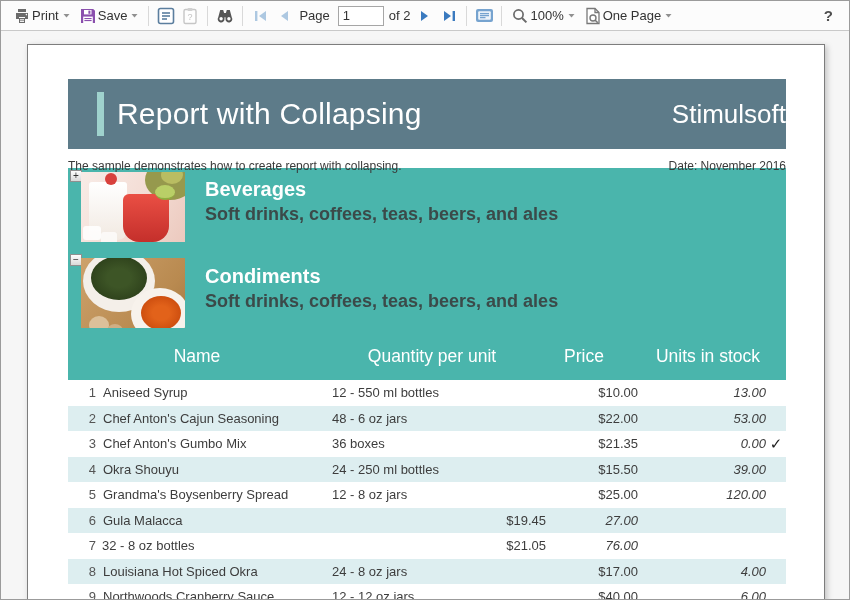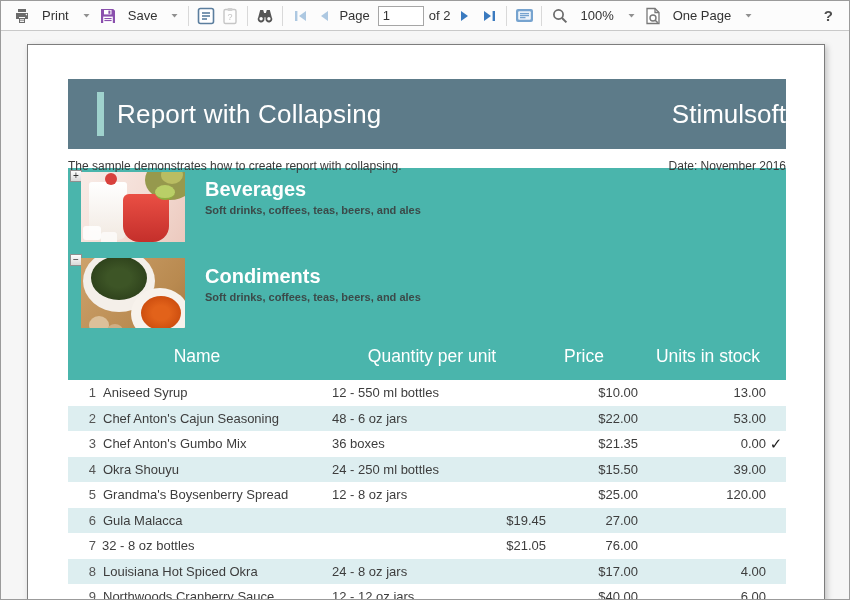--- a/index.html
+++ b/index.html
@@ -3,54 +3,54 @@
 <meta charset="utf-8">
 <style>
   * { margin:0; padding:0; box-sizing:border-box; }
   body { font-family:"Liberation Sans", sans-serif; background:#fff; }
   .screen { position:relative; width:850px; height:600px; border:1px solid #9b9b9b; overflow:hidden; background:#fff; }
 
   
   .toolbar { position:absolute; top:0; left:0; right:0; height:30px; background:#fcfcfc;
              border-bottom:1px solid #c9c9c9; display:flex; align-items:center; padding:0 8px;
              font-size:13px; color:#333; }
-  .tbtn { display:flex; align-items:center; gap:12px; padding:3px 5px; border-radius:2px; cursor:pointer; }
+  .tbtn { display:flex; align-items:center; gap:2px; padding:3px 5px; border-radius:2px; cursor:pointer; }
   .icon-btn { display:flex; align-items:center; justify-content:center; width:24px; height:24px; cursor:pointer; border-radius:2px; }
   .sep { width:1px; height:20px; background:#d9d9d9; margin:0 5px; flex:none; }
   .caret { margin-left:2px; }
   .disabled { opacity:.95; }
   .page-input { width:46px; height:20px; border:1px solid #a6a6a6; font-size:13px; padding:0 4px;
                 font-family:"Liberation Sans", sans-serif; color:#333; margin:0 2px 0 5px; }
   .lbl { margin:0 3px; }
   .help { margin-left:auto; margin-right:8px; font-weight:bold; font-size:15px; color:#4f4f4f; cursor:pointer; }
 
   
   .viewer { position:absolute; top:30px; left:0; right:0; bottom:0; background:#f6f6f6; }
   .page { position:absolute; left:26px; top:13px; width:798px; height:780px; background:#fff;
           border:1px solid #7d7d7d; box-shadow:2px 2px 6px rgba(0,0,0,.22); }
   .content { position:absolute; left:40px; top:0; width:718px; }
 
   .banner { margin-top:34px; height:70px; background:#5d7b89; position:relative; display:flex; align-items:center; }
   .accent { position:absolute; left:29px; top:13px; width:7px; height:44px; background:#9fd2cd; }
-  .banner-title { margin-left:49px; font-size:26px; color:#fff; letter-spacing:.2px; }
+  .banner-title { margin-left:49px; font-size:30px; color:#fff; letter-spacing:.2px; }
   .banner-brand { margin-left:auto; margin-right:0; font-size:26px; color:#fff; }
 
   .meta { height:18px; display:flex; justify-content:space-between; align-items:center;
           font-size:12px; color:#3a3a3a; padding-top:15px; }
 
   .groups { margin-top:1px; background:#4ab5ac; }
   .group-row { position:relative; }
   .group-row.bev { height:80px; }
   .group-row.cond { height:84px; }
   .toggle { position:absolute; left:2px; width:12px; height:12px; background:linear-gradient(#fdfdfd,#d9d9d9);
             border:1px solid #8f8f8f; font-size:10px; line-height:10px; text-align:center; color:#333; cursor:pointer; }
   .group-img { position:absolute; left:13px; width:104px; height:70px; overflow:hidden; }
   .group-text { position:absolute; left:137px;font-weight:bold; }
   .group-title { font-size:20px; color:#fff; line-height:24px; }
-  .group-desc { font-size:11px; color:#3b4a49; margin-top:3px; }
+  .group-desc { font-size:18px; color:#3b4a49; margin-top:3px; }
 
   
   .img-bev { background:linear-gradient(120deg,#f8ece7 0%,#f3dcd4 55%,#ecc9be 100%); }
   .img-bev .kiwi { position:absolute; right:-10px; top:-12px; width:50px; height:40px; background:#96994d; border-radius:50%; }
   .img-bev .kiwi2 { position:absolute; right:2px; top:-6px; width:22px; height:18px; background:#b9bd62; border-radius:50%; }
   .img-bev .glass { position:absolute; left:8px; top:10px; width:38px; height:58px; background:linear-gradient(#ffffff,#f1e9e1); border-radius:3px 3px 9px 9px; }
   .img-bev .cherry { position:absolute; left:24px; top:1px; width:12px; height:12px; background:#d8413c; border-radius:50%; }
   .img-bev .drink { position:absolute; right:16px; top:22px; width:46px; height:48px; background:linear-gradient(#ea4f44,#c42f2b); border-radius:6px 6px 16px 16px; }
   .img-bev .lime { position:absolute; right:10px; top:13px; width:20px; height:15px; background:#b9cf67; border-radius:50%; border-bottom:2px solid #8fae3f; }
   .img-bev .ice { position:absolute; left:2px; bottom:2px; width:18px; height:14px; background:rgba(255,255,255,.85); border-radius:3px; }
@@ -69,21 +69,21 @@
   .thead { display:grid; grid-template-columns:258px 212px 92px 156px; height:48px; align-items:center;
            color:#fff; font-size:17.5px; text-align:center; }
   .tbody .trow { display:grid; grid-template-columns:28px 230px 220px 92px 128px 20px; height:25.5px;
                  align-items:center; font-size:13px; color:#3d3d3d; background:#fff; }
   .tbody .trow:nth-child(even) { background:#ddeef0; }
   .c { overflow:hidden; white-space:nowrap; }
   .c.num { text-align:right; color:#555; }
   .c.name { padding-left:7px; }
   .c.qty { padding-left:6px; }
   .c.price { text-align:right; }
-  .c.units { text-align:right; }
+  .c.units { text-align:right;font-style:italic; }
   .c.check { text-align:center; font-size:15px; color:#1a1a1a; }
 
   svg { display:block; }
 </style>
 </head>
 <body>
 
 <div class="screen">
 
   <div class="toolbar">

